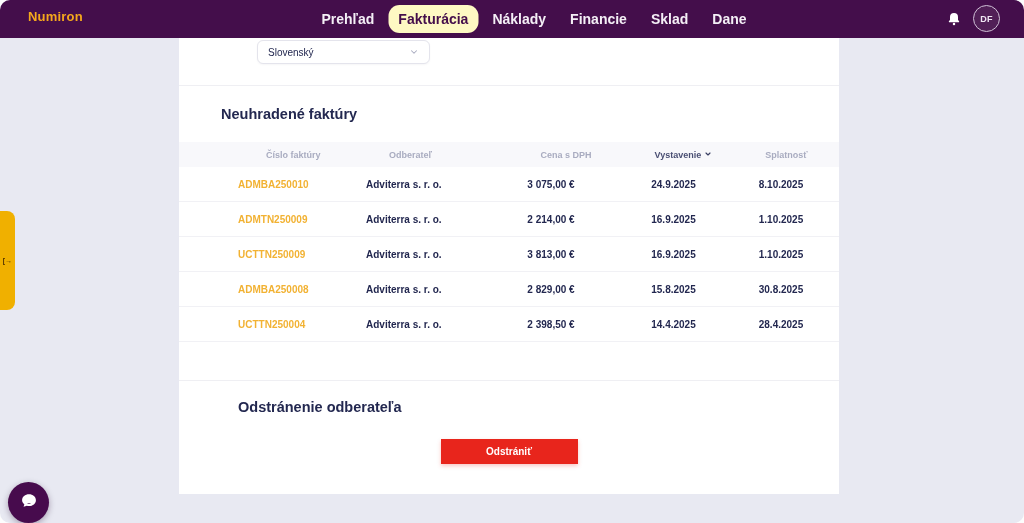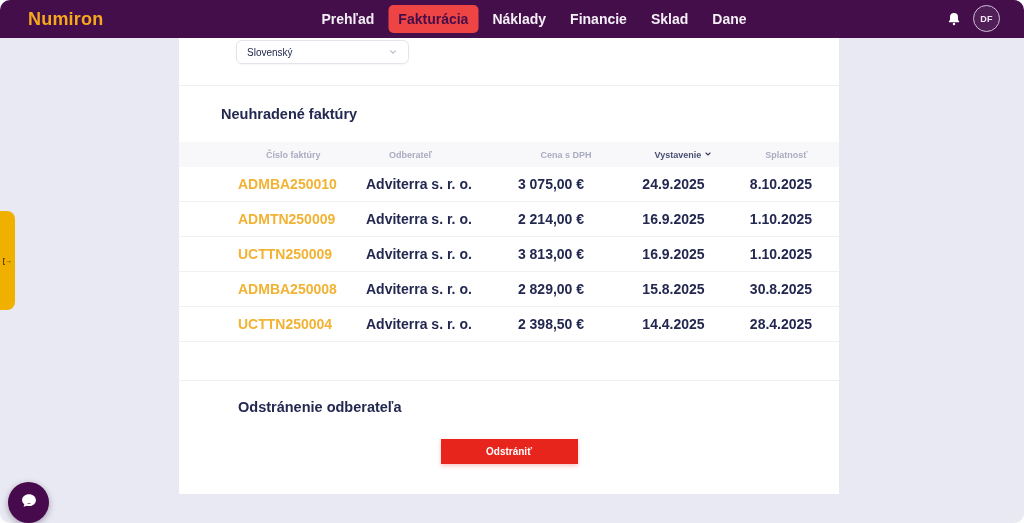--- a/index.html
+++ b/index.html
@@ -4,42 +4,42 @@
 <style>
   html,body{margin:0;padding:0;background:#fdfdfd;}
   *{box-sizing:border-box;}
   .screen{
     position:relative;width:1024px;height:523px;overflow:hidden;
     background:#E8E9F2;border-radius:10px;
     font-family:"Liberation Sans",sans-serif;color:#232850;
   }
   
   .topbar{position:absolute;left:0;top:0;width:100%;height:38px;background:#440E4B;display:flex;align-items:center;}
-  .logo{position:absolute;left:28px;top:9px;font-size:18px;font-weight:700;color:#F5A81C;letter-spacing:.2px;}
+  .logo{position:absolute;left:28px;top:9px;font-size:13px;font-weight:700;color:#F5A81C;letter-spacing:.2px;}
   .main-nav{position:absolute;left:534px;top:0;height:38px;transform:translateX(-50%);display:flex;align-items:center;gap:4px;}
   .nav-item{border:none;background:transparent;color:#F4EFF6;font-family:inherit;font-size:14px;font-weight:700;
     padding:6px 10px;border-radius:5px;cursor:pointer;white-space:nowrap;}
-  .nav-item.active{background:#ef4444;color:#440E4B;}
+  .nav-item.active{background:#fef9c3;color:#440E4B;border-radius:11px;}
   .bell-btn{position:absolute;right:62px;top:11px;width:16px;height:16px;background:transparent;border:none;padding:0;cursor:pointer;}
   .avatar{position:absolute;right:24px;top:5px;width:27px;height:27px;border-radius:50%;
     border:1.5px solid #CFC0D6;background:rgba(255,255,255,.07);color:#EFE6F3;
     font-size:9px;font-weight:700;display:flex;align-items:center;justify-content:center;cursor:pointer;letter-spacing:.3px;}
   
   .card{position:absolute;left:179px;top:38px;width:660px;height:456px;background:#ffffff;}
-  .select-row{padding:2px 0 0 57px;}
+  .select-row{padding:2px 0 0 78px;}
   .lang-select{width:173px;height:24px;border:1px solid #E4E4EC;border-radius:6px;background:#fff;
     display:flex;align-items:center;justify-content:space-between;padding:0 10px;cursor:pointer;
     box-shadow:0 1px 2px rgba(30,30,60,.04);}
   .lang-select span.val{font-size:10px;color:#232850;}
   .divider{height:1px;background:#EFEFF3;margin-top:21px;}
   .section-title{margin:20px 0 0 42px;font-size:14.5px;font-weight:700;color:#232850;}
   
   .thead{margin-top:20px;height:25px;background:#F8F8FB;display:flex;align-items:center;
     padding-left:87px;font-size:9px;color:#A9ACC0;font-weight:700;}
-  .trow{height:35px;display:flex;align-items:center;padding-left:59px;border-bottom:1px solid #F1F1F5;font-size:14px;}
+  .trow{height:35px;display:flex;align-items:center;padding-left:59px;border-bottom:1px solid #F1F1F5;font-size:10px;}
   .c1{width:120px;text-align:left;}
   .c2{width:115px;text-align:left;margin-left:8px;}
   .c3{width:140px;text-align:center;}
   .c4{width:105px;text-align:center;}
   .c5{width:110px;text-align:center;}
   .th-sorted{color:#4A4F73;cursor:pointer;display:flex;align-items:center;justify-content:center;gap:3px;}
   .inv-link{color:#F2B233;font-weight:700;text-decoration:none;cursor:pointer;}
   .trow .cell{color:#232850;font-weight:600;}
   
   .spacer-divider{height:1px;background:#EFEFF3;margin-top:38px;}

